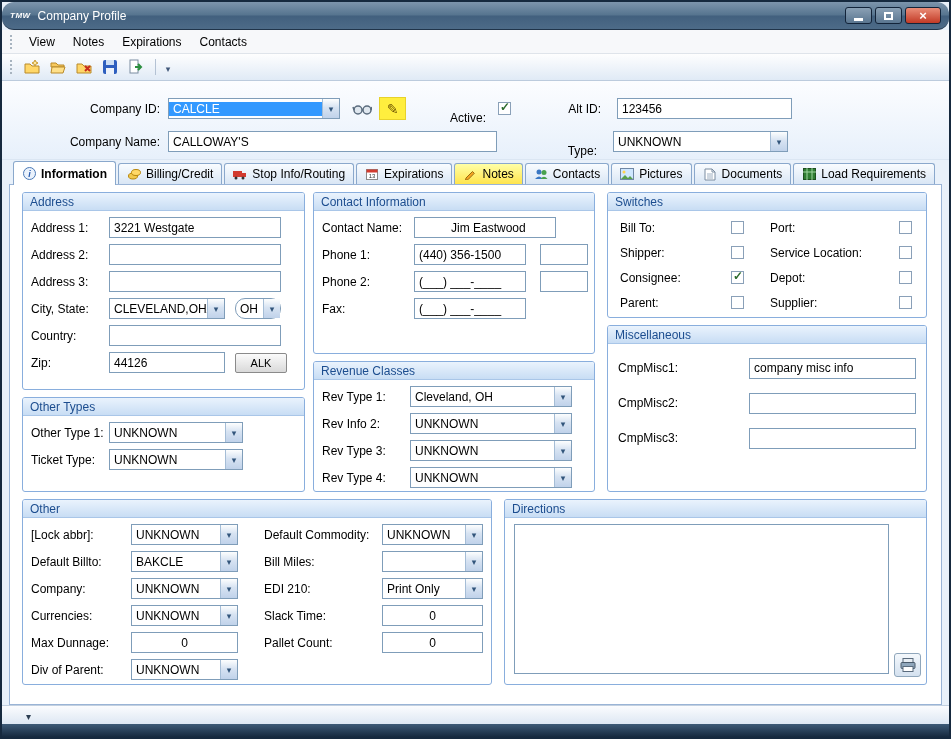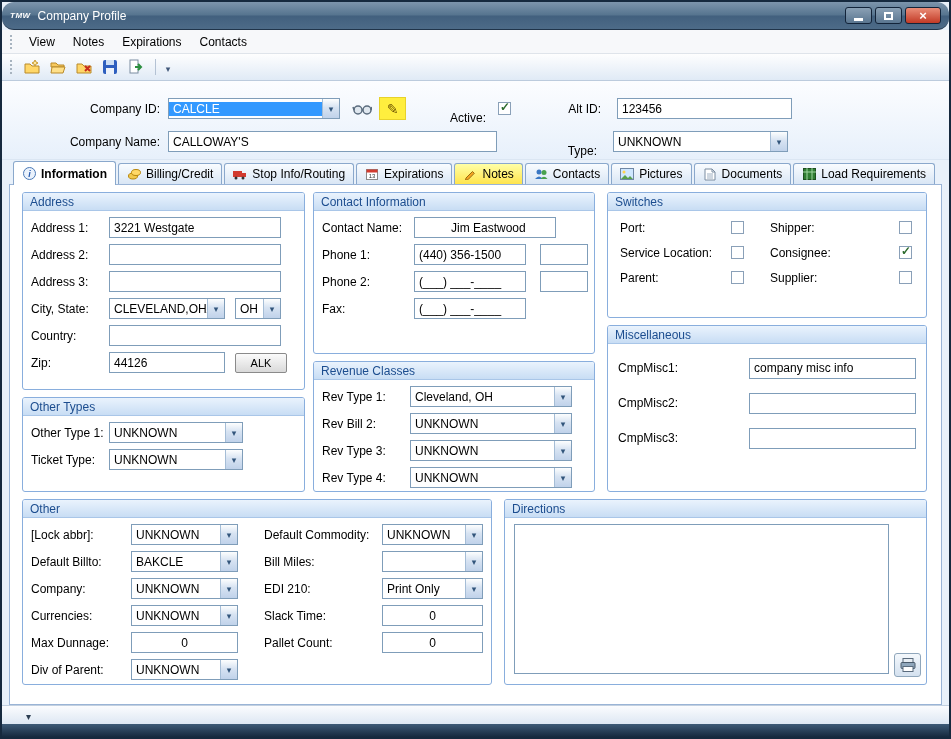--- a/index.html
+++ b/index.html
@@ -62,21 +62,21 @@
   .tab.hl { background:linear-gradient(#ffffa6,#ffe44d); }
   .tab-ico { width:14px; height:13px; margin-right:5px; display:inline-flex; align-items:center; justify-content:center; flex:none; }
   .tab-page { position:relative; flex:1; background:#fff; border:1px solid #9ab4d6; }
 
   
   .group { position:absolute; border:1px solid #89aedd; background:#fff; border-radius:3px; }
   .group-header { height:18px; background:linear-gradient(#eaf3fd,#c8ddf4); border-bottom:1px solid #a9c6e8; color:#1c4d8f; padding:2px 7px; border-radius:2px 2px 0 0; }
   .frow { display:flex; align-items:center; height:21px; margin:6px 8px 0 8px; }
   .glabel { white-space:nowrap; }
   .lw78{width:78px;flex:none;} .lw92{width:92px;flex:none;} .lw88{width:88px;flex:none;} .lw96{width:96px;flex:none;} .lw100{width:100px;flex:none;} .lw118{width:118px;flex:none;}
-  .cw172{width:172px;} .cw134{width:134px;} .cw116{width:116px;} .cw58{width:46px;margin-left:10px;} .cw170{width:142px;padding-left:36px;} .cw112{width:112px;} .cw48{width:48px;margin-left:14px;} .cw162{width:162px;} .cw192{flex:1;} .cw107{width:107px;} .cw101{width:101px;}
+  .cw172{width:172px;} .cw134{width:134px;} .cw116{width:116px;} .cw58{width:46px;margin-left:10px;border-radius:10px;} .cw170{width:142px;padding-left:36px;} .cw112{width:112px;} .cw48{width:48px;margin-left:14px;} .cw162{width:162px;} .cw192{flex:1;} .cw107{width:107px;} .cw101{width:101px;}
   .alk-btn { width:52px; height:20px; margin-left:10px; border:1px solid #8a8a8a; border-radius:2px; background:linear-gradient(#fbfbfb,#d9d9d9); font:11px "Liberation Sans",sans-serif; cursor:pointer; }
 
   #g-address  { left:12px;  top:7px;   width:283px; height:198px; }
   #g-othertypes{ left:12px; top:212px; width:283px; height:95px; }
   #g-contact  { left:303px; top:7px;   width:282px; height:162px; }
   #g-revenue  { left:303px; top:176px; width:282px; height:131px; }
   #g-switches { left:597px; top:7px;   width:320px; height:126px; }
   #g-misc     { left:597px; top:140px; width:320px; height:167px; }
   #g-other    { left:12px;  top:314px; width:470px; height:186px; }
   #g-directions{ left:494px; top:314px; width:423px; height:186px; }
@@ -371,21 +371,21 @@
       <div class="group" id="g-revenue">
         <div class="group-header">Revenue Classes</div>
         <div class="frow">
             <span class="glabel lw88">Rev Type 1:</span>
           <div class="combo cw162">
               <span class="val">Cleveland, OH</span>
               <span class="btn"></span>
             </div>
           </div>
         <div class="frow">
-            <span class="glabel lw88">Rev Bill 2:</span>
+            <span class="glabel lw88">Rev Info 2:</span>
           <div class="combo cw162">
               <span class="val">UNKNOWN</span>
               <span class="btn"></span>
             </div>
           </div>
         <div class="frow">
             <span class="glabel lw88">Rev Type 3:</span>
           <div class="combo cw162">
               <span class="val">UNKNOWN</span>
               <span class="btn"></span>
@@ -397,34 +397,42 @@
               <span class="val">UNKNOWN</span>
               <span class="btn"></span>
             </div>
           </div>
       </div>
 
       <div class="group" id="g-switches">
         <div class="group-header">Switches</div>
         <div class="sw-grid">
           <div class="sw-row">
+              <span class="glabel">Bill To:</span>
+              <span class="checkbox"></span>
+            </div>
+          <div class="sw-row">
               <span class="glabel">Port:</span>
               <span class="checkbox"></span>
             </div>
           <div class="sw-row">
               <span class="glabel">Shipper:</span>
               <span class="checkbox"></span>
             </div>
           <div class="sw-row">
               <span class="glabel">Service Location:</span>
               <span class="checkbox"></span>
             </div>
           <div class="sw-row">
               <span class="glabel">Consignee:</span>
               <span class="checkbox checked"></span>
+            </div>
+          <div class="sw-row">
+              <span class="glabel">Depot:</span>
+              <span class="checkbox"></span>
             </div>
           <div class="sw-row">
               <span class="glabel">Parent:</span>
               <span class="checkbox"></span>
             </div>
           <div class="sw-row">
               <span class="glabel">Supplier:</span>
               <span class="checkbox"></span>
             </div>
         </div>

